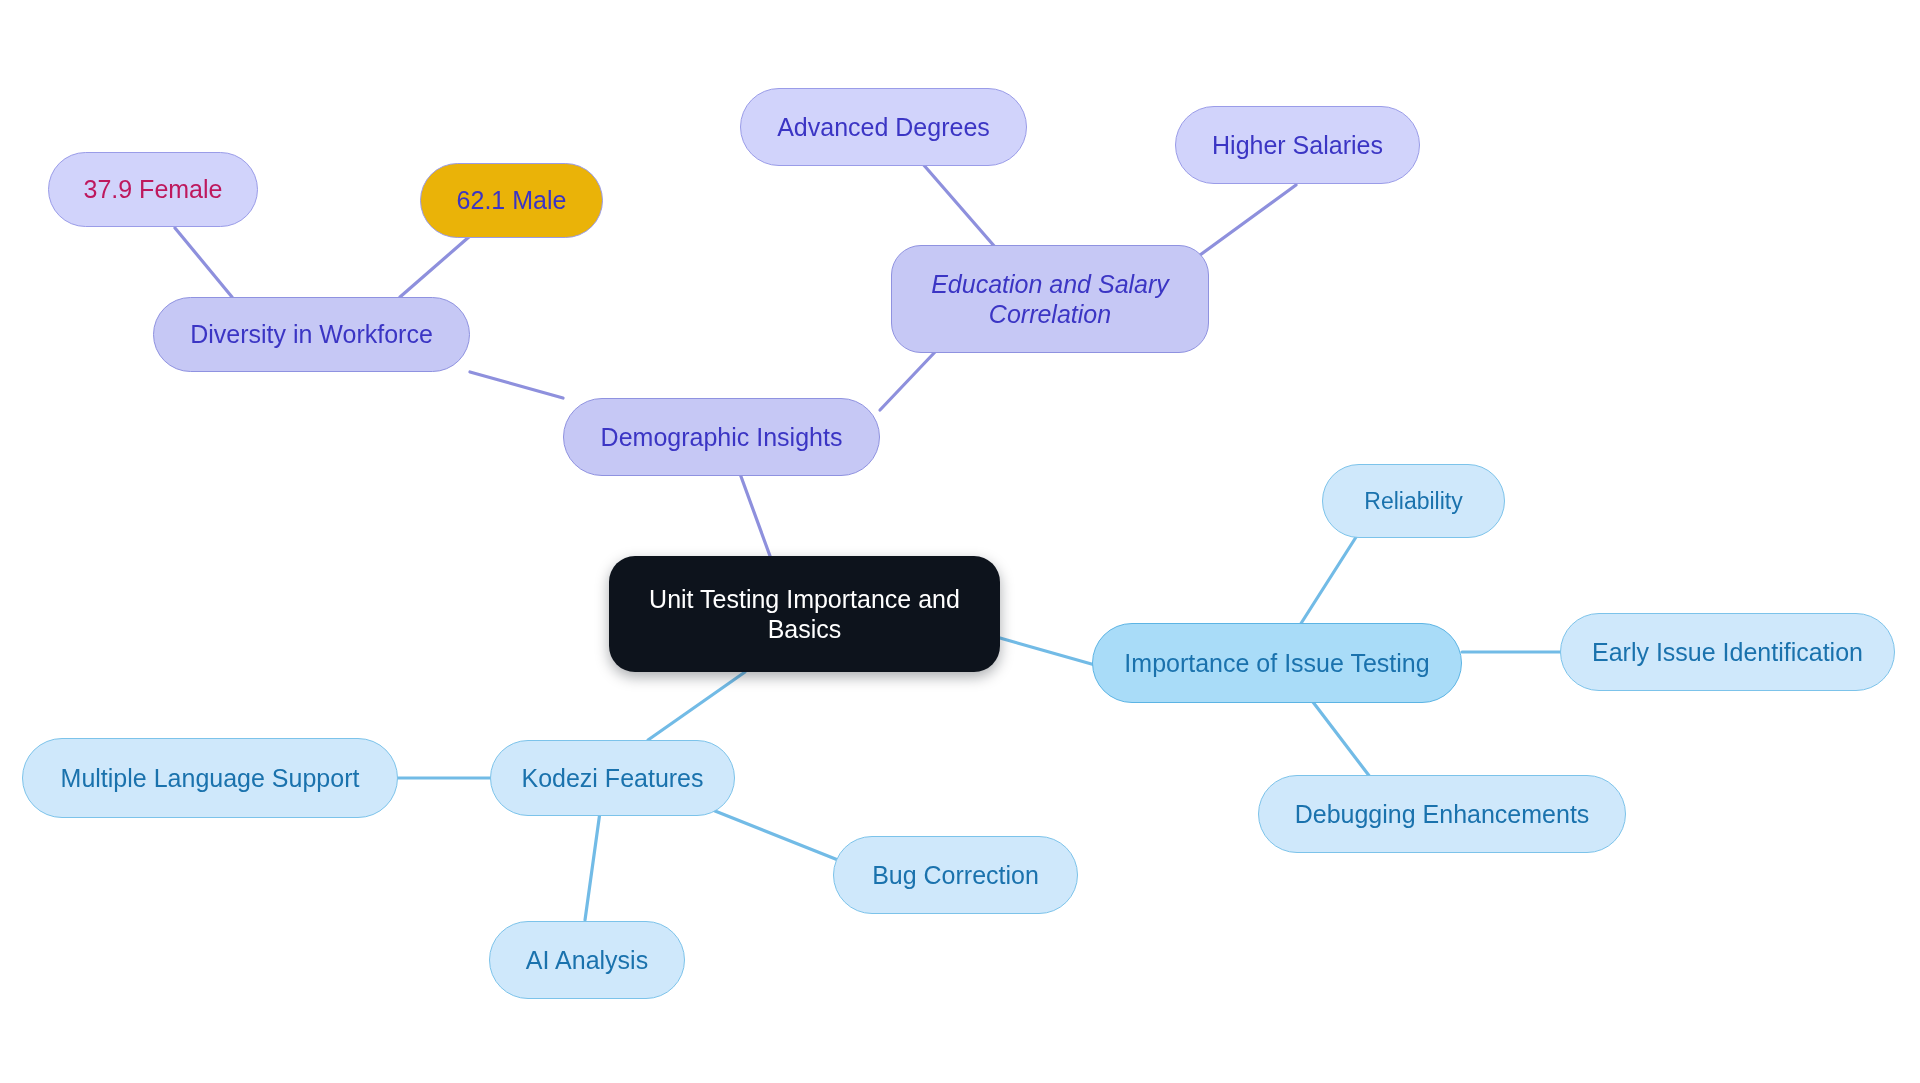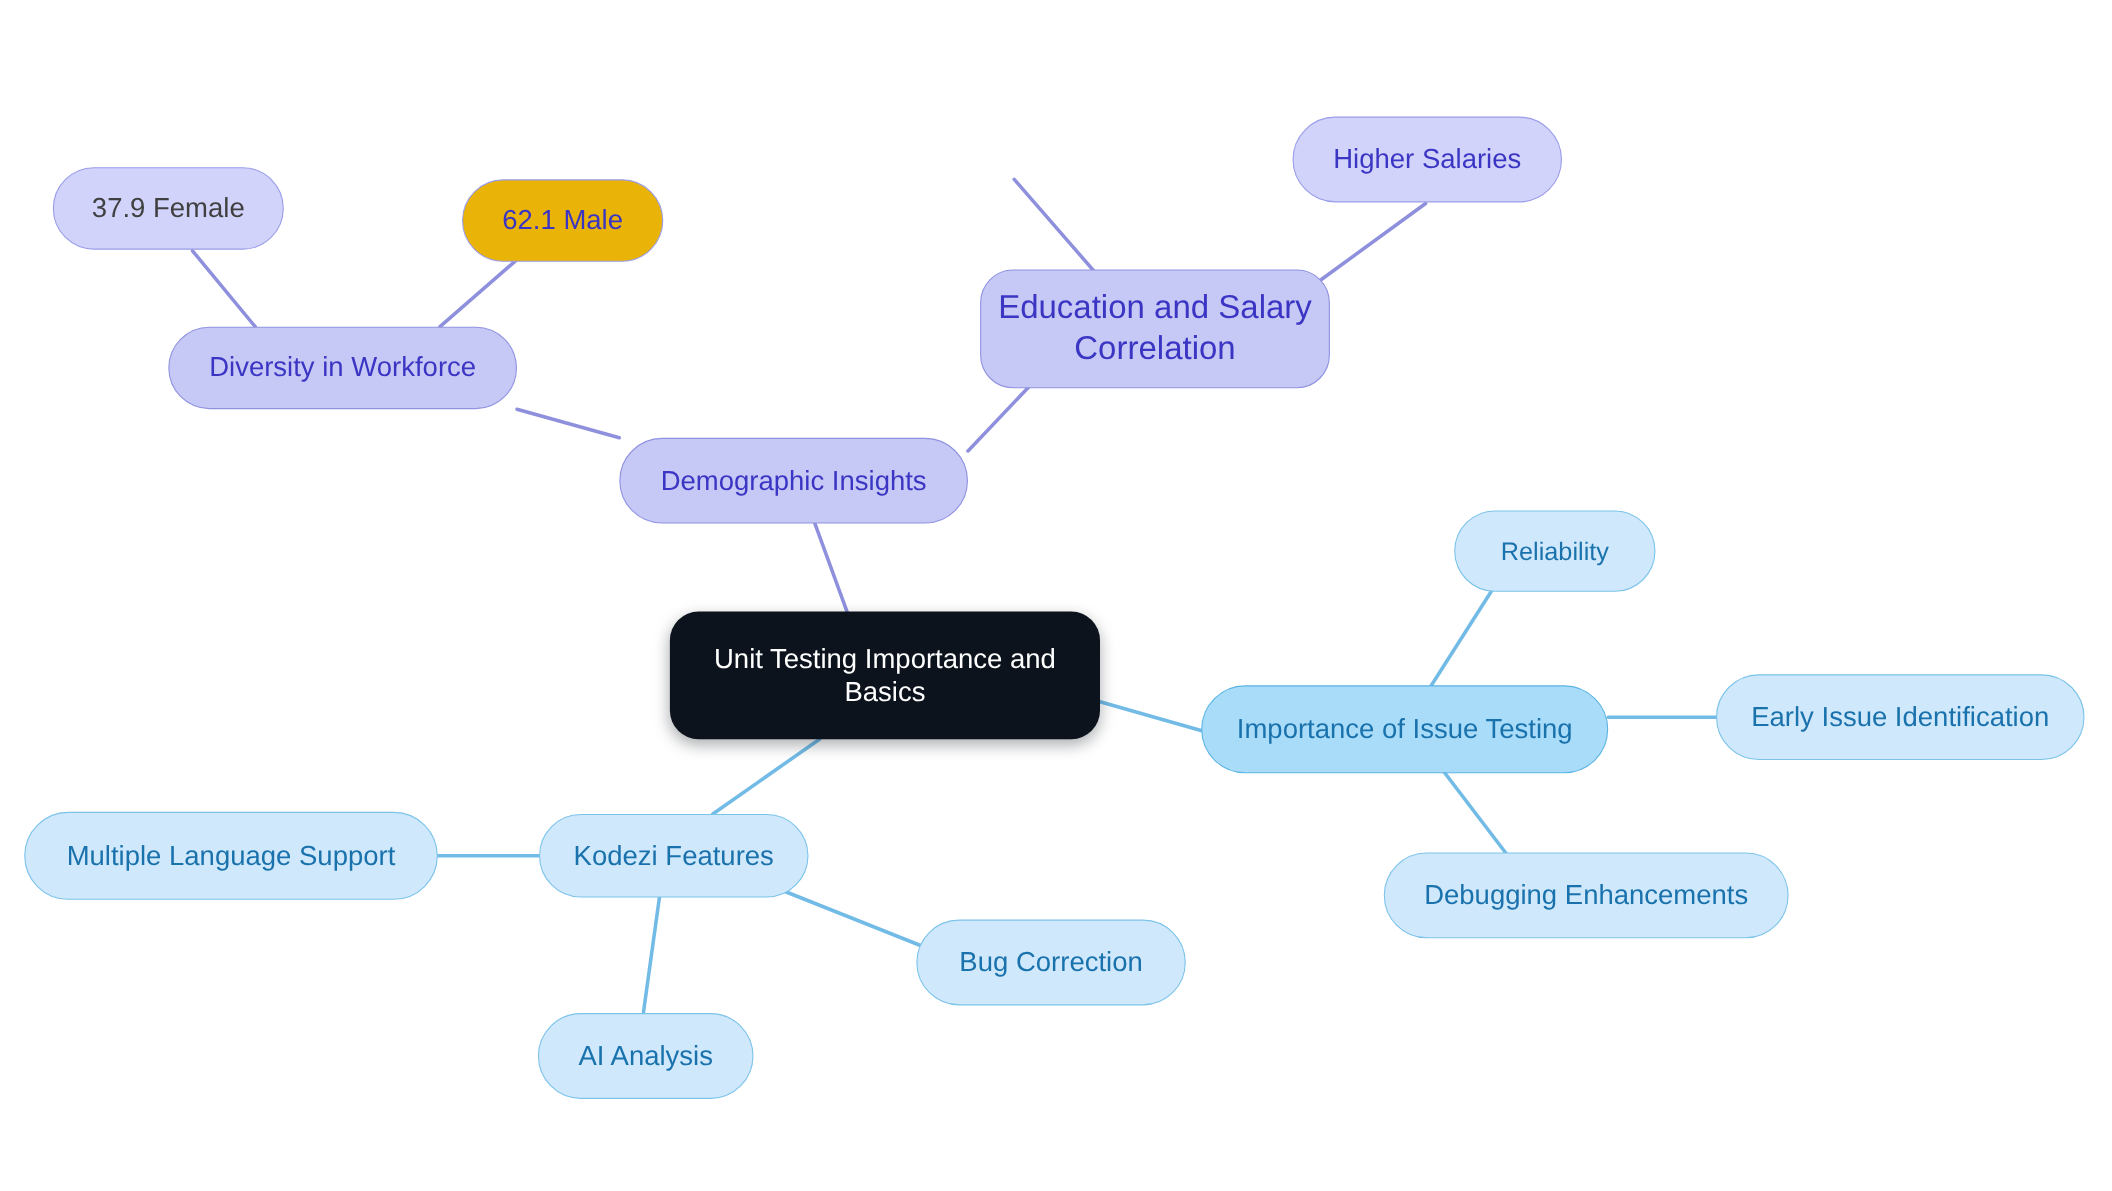--- a/index.html
+++ b/index.html
@@ -69,38 +69,41 @@
       <path d="M 1300 625 L 1372 512" stroke="#72bbe6"></path>
       <path d="M 1462 652 L 1562 652" stroke="#72bbe6"></path>
       <path d="M 1300 685 L 1380 790" stroke="#72bbe6"></path>
       <path d="M 745 672 L 648 740" stroke="#72bbe6"></path>
       <path d="M 490 778 L 398 778" stroke="#72bbe6"></path>
       <path d="M 700 805 L 838 860" stroke="#72bbe6"></path>
       <path d="M 600 812 L 585 920" stroke="#72bbe6"></path>
     </g>
   </svg>
 
-  <div class="node" style="left:48px; top:152px; width:210px; height:75px; background:#d1d3fb; border-color:#9a9ce8; color:#404040; font-size:25px;">
+  <div class="node" style="left:48px; top:152px; width:210px; height:75px; background:#d1d3fb; border-color:#9a9ce8; color:#be185d; font-size:25px;">
     <span class="lbl">37.9 Female</span>
   </div>
 
   <div class="node" style="left:420px; top:163px; width:183px; height:75px; background:#eab308; border-color:#9a9ce8; color:#3b35c4; font-size:25px;">
     <span class="lbl">62.1 Male</span>
   </div>
 
   <div class="node" style="left:153px; top:297px; width:317px; height:75px; background:#c6c8f5; border-color:#8f92e0; color:#3b35c4; font-size:25px;">
     <span class="lbl">Diversity in Workforce</span>
   </div>
 
+  <div class="node" style="left:740px; top:88px; width:287px; height:78px; background:#d1d3fb; border-color:#9a9ce8; color:#3b35c4; font-size:25px;">
+    <span class="lbl">Advanced Degrees</span>
+  </div>
 
   <div class="node" style="left:1175px; top:106px; width:245px; height:78px; background:#d1d3fb; border-color:#9a9ce8; color:#3b35c4; font-size:25px;">
     <span class="lbl">Higher Salaries</span>
   </div>
 
-  <div class="node" style="left:891px; top:245px; width:318px; height:108px; border-radius:30px; background:#c6c8f5; border-color:#8f92e0; color:#3b35c4; font-size:30px;">
+  <div class="node" style="left:891px; top:245px; width:318px; height:108px; border-radius:30px; background:#c6c8f5; border-color:#8f92e0; color:#3b35c4; font-size:25px;font-style:italic;">
     <span class="lbl">Education and Salary
 Correlation</span>
   </div>
 
   <div class="node" style="left:563px; top:398px; width:317px; height:78px; background:#c6c8f5; border-color:#8f92e0; color:#3b35c4; font-size:25px;">
     <span class="lbl">Demographic Insights</span>
   </div>
 
   <div class="node root" style="left:609px; top:556px; width:391px; height:116px; background:#0d131c; color:#ffffff; font-size:25px;">
     <span class="lbl">Unit Testing Importance and

